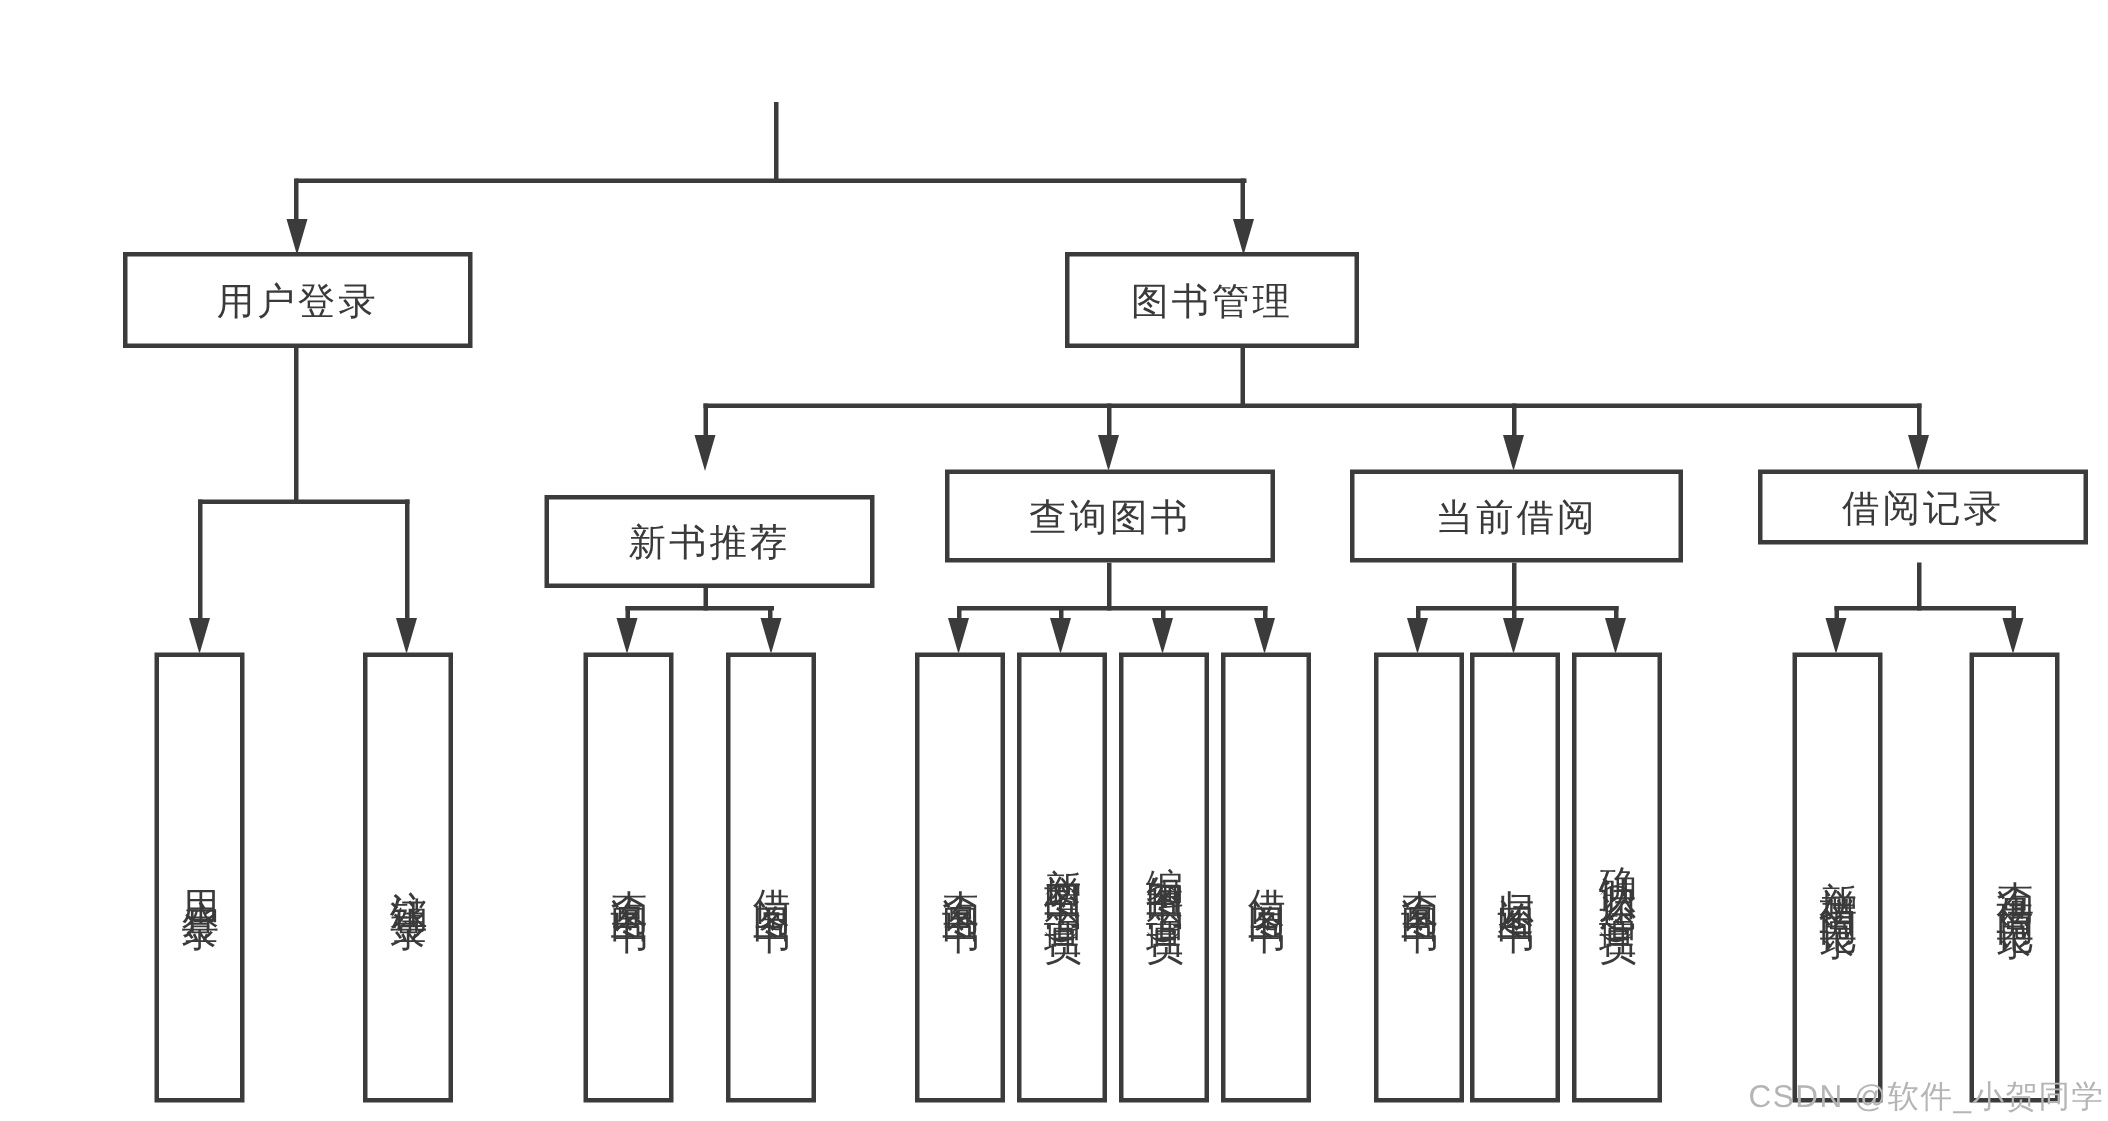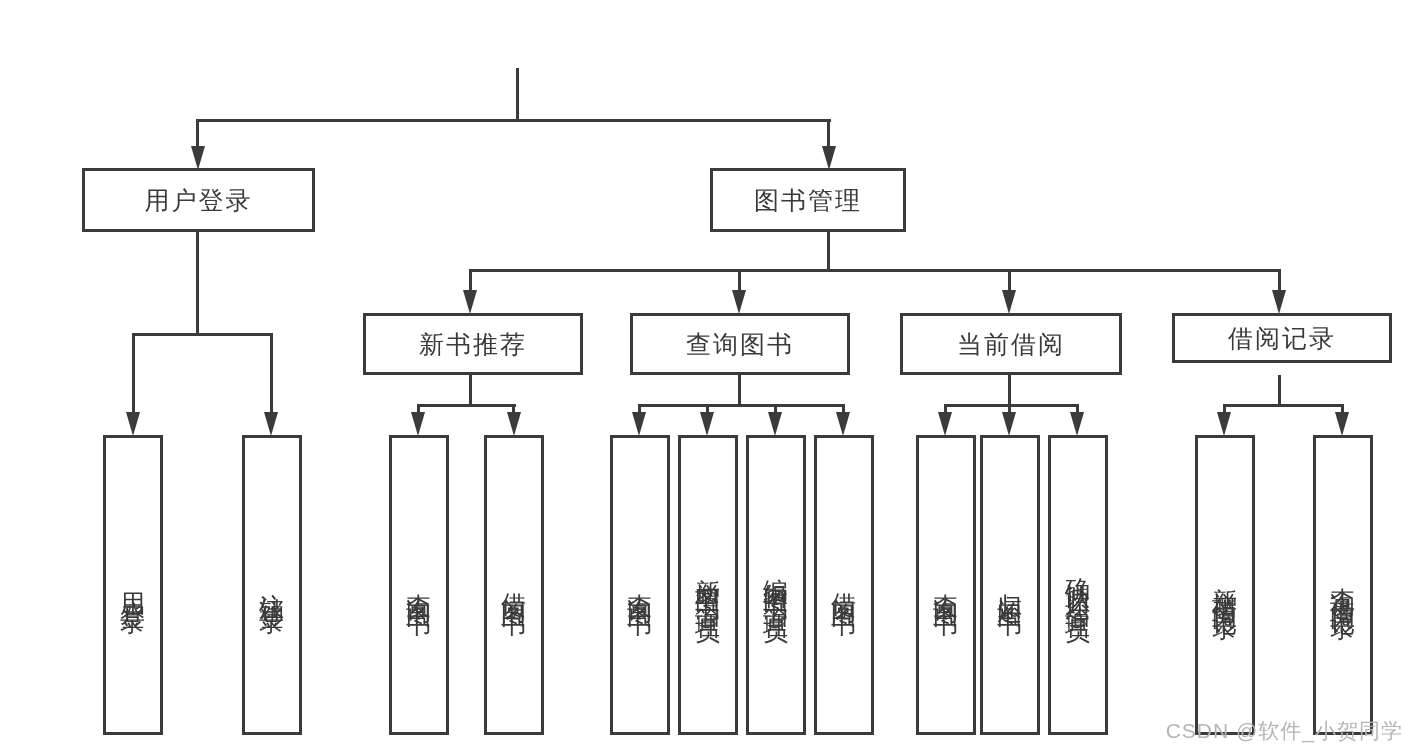--- a/index.html
+++ b/index.html
@@ -99,21 +99,21 @@
   <div class="arr" style="left:1335px;top:412px"></div>
 
 
   <div class="box" style="left:82px;top:168px;width:233px;height:64px">
     <span>用户登录</span>
   </div>
   <div class="box" style="left:710px;top:168px;width:196px;height:64px">
     <span>图书管理</span>
   </div>
 
-  <div class="box" style="left:363px;top:313px;width:220px;height:62px">
+  <div class="box" style="left:363px;top:330px;width:220px;height:62px">
     <span>新书推荐</span>
   </div>
   <div class="box" style="left:630px;top:313px;width:220px;height:62px">
     <span>查询图书</span>
   </div>
   <div class="box" style="left:900px;top:313px;width:222px;height:62px">
     <span>当前借阅</span>
   </div>
   <div class="box" style="left:1172px;top:313px;width:220px;height:50px">
     <span>借阅记录</span>

